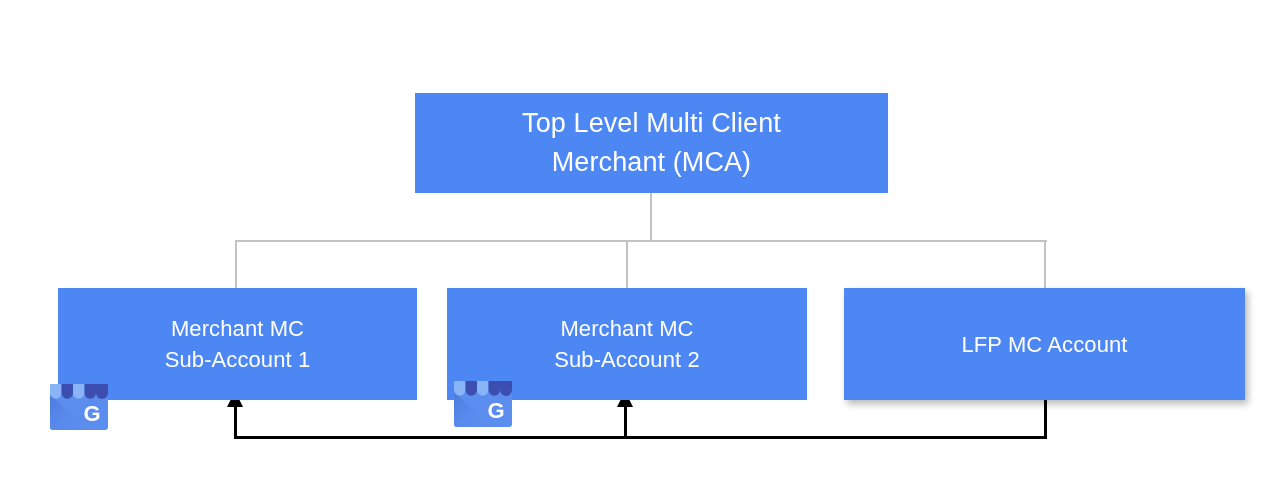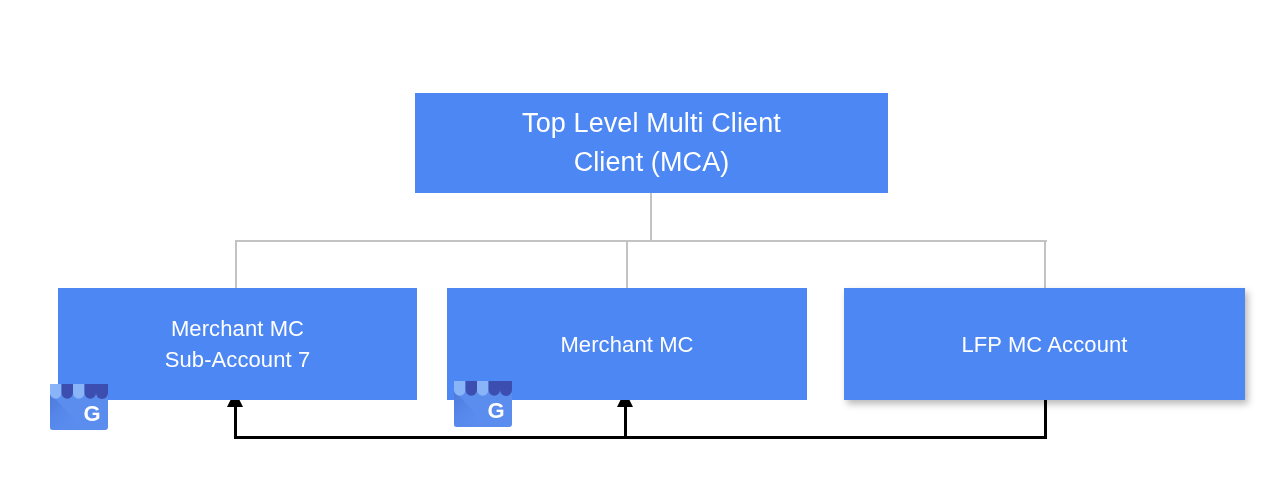--- a/index.html
+++ b/index.html
@@ -114,30 +114,31 @@
 
   <div class="black-line bh" id="fb-bus"></div>
   <div class="black-line bv" id="fb-riser-lfp"></div>
   <div class="black-line bv" id="fb-riser-a"></div>
   <div class="black-line bv" id="fb-riser-b"></div>
   <div class="arrowhead" id="fb-arrow-a"></div>
   <div class="arrowhead" id="fb-arrow-b"></div>
 
   <div class="node" id="node-top">
     <span class="line">Top Level Multi Client</span>
-    <span class="line">Client (MCA)</span>
+    <span class="line">Merchant (MCA)</span>
   </div>
 
   <div class="node node-sub" id="node-sub1">
     <span class="line">Merchant MC</span>
-    <span class="line">Sub-Account 7</span>
+    <span class="line">Sub-Account 1</span>
   </div>
 
   <div class="node node-sub" id="node-sub2">
     <span class="line">Merchant MC</span>
+    <span class="line">Sub-Account 2</span>
   </div>
 
   <div class="node node-sub" id="node-lfp">
     <span class="line">LFP MC Account</span>
   </div>
 
   <div class="gmb-icon" id="gmb-icon-1">
     <svg viewBox="0 0 70 66" width="70" height="66" aria-hidden="true">
       <defs>
         <linearGradient id="shade1" x1="0" y1="0" x2="1" y2="1">

